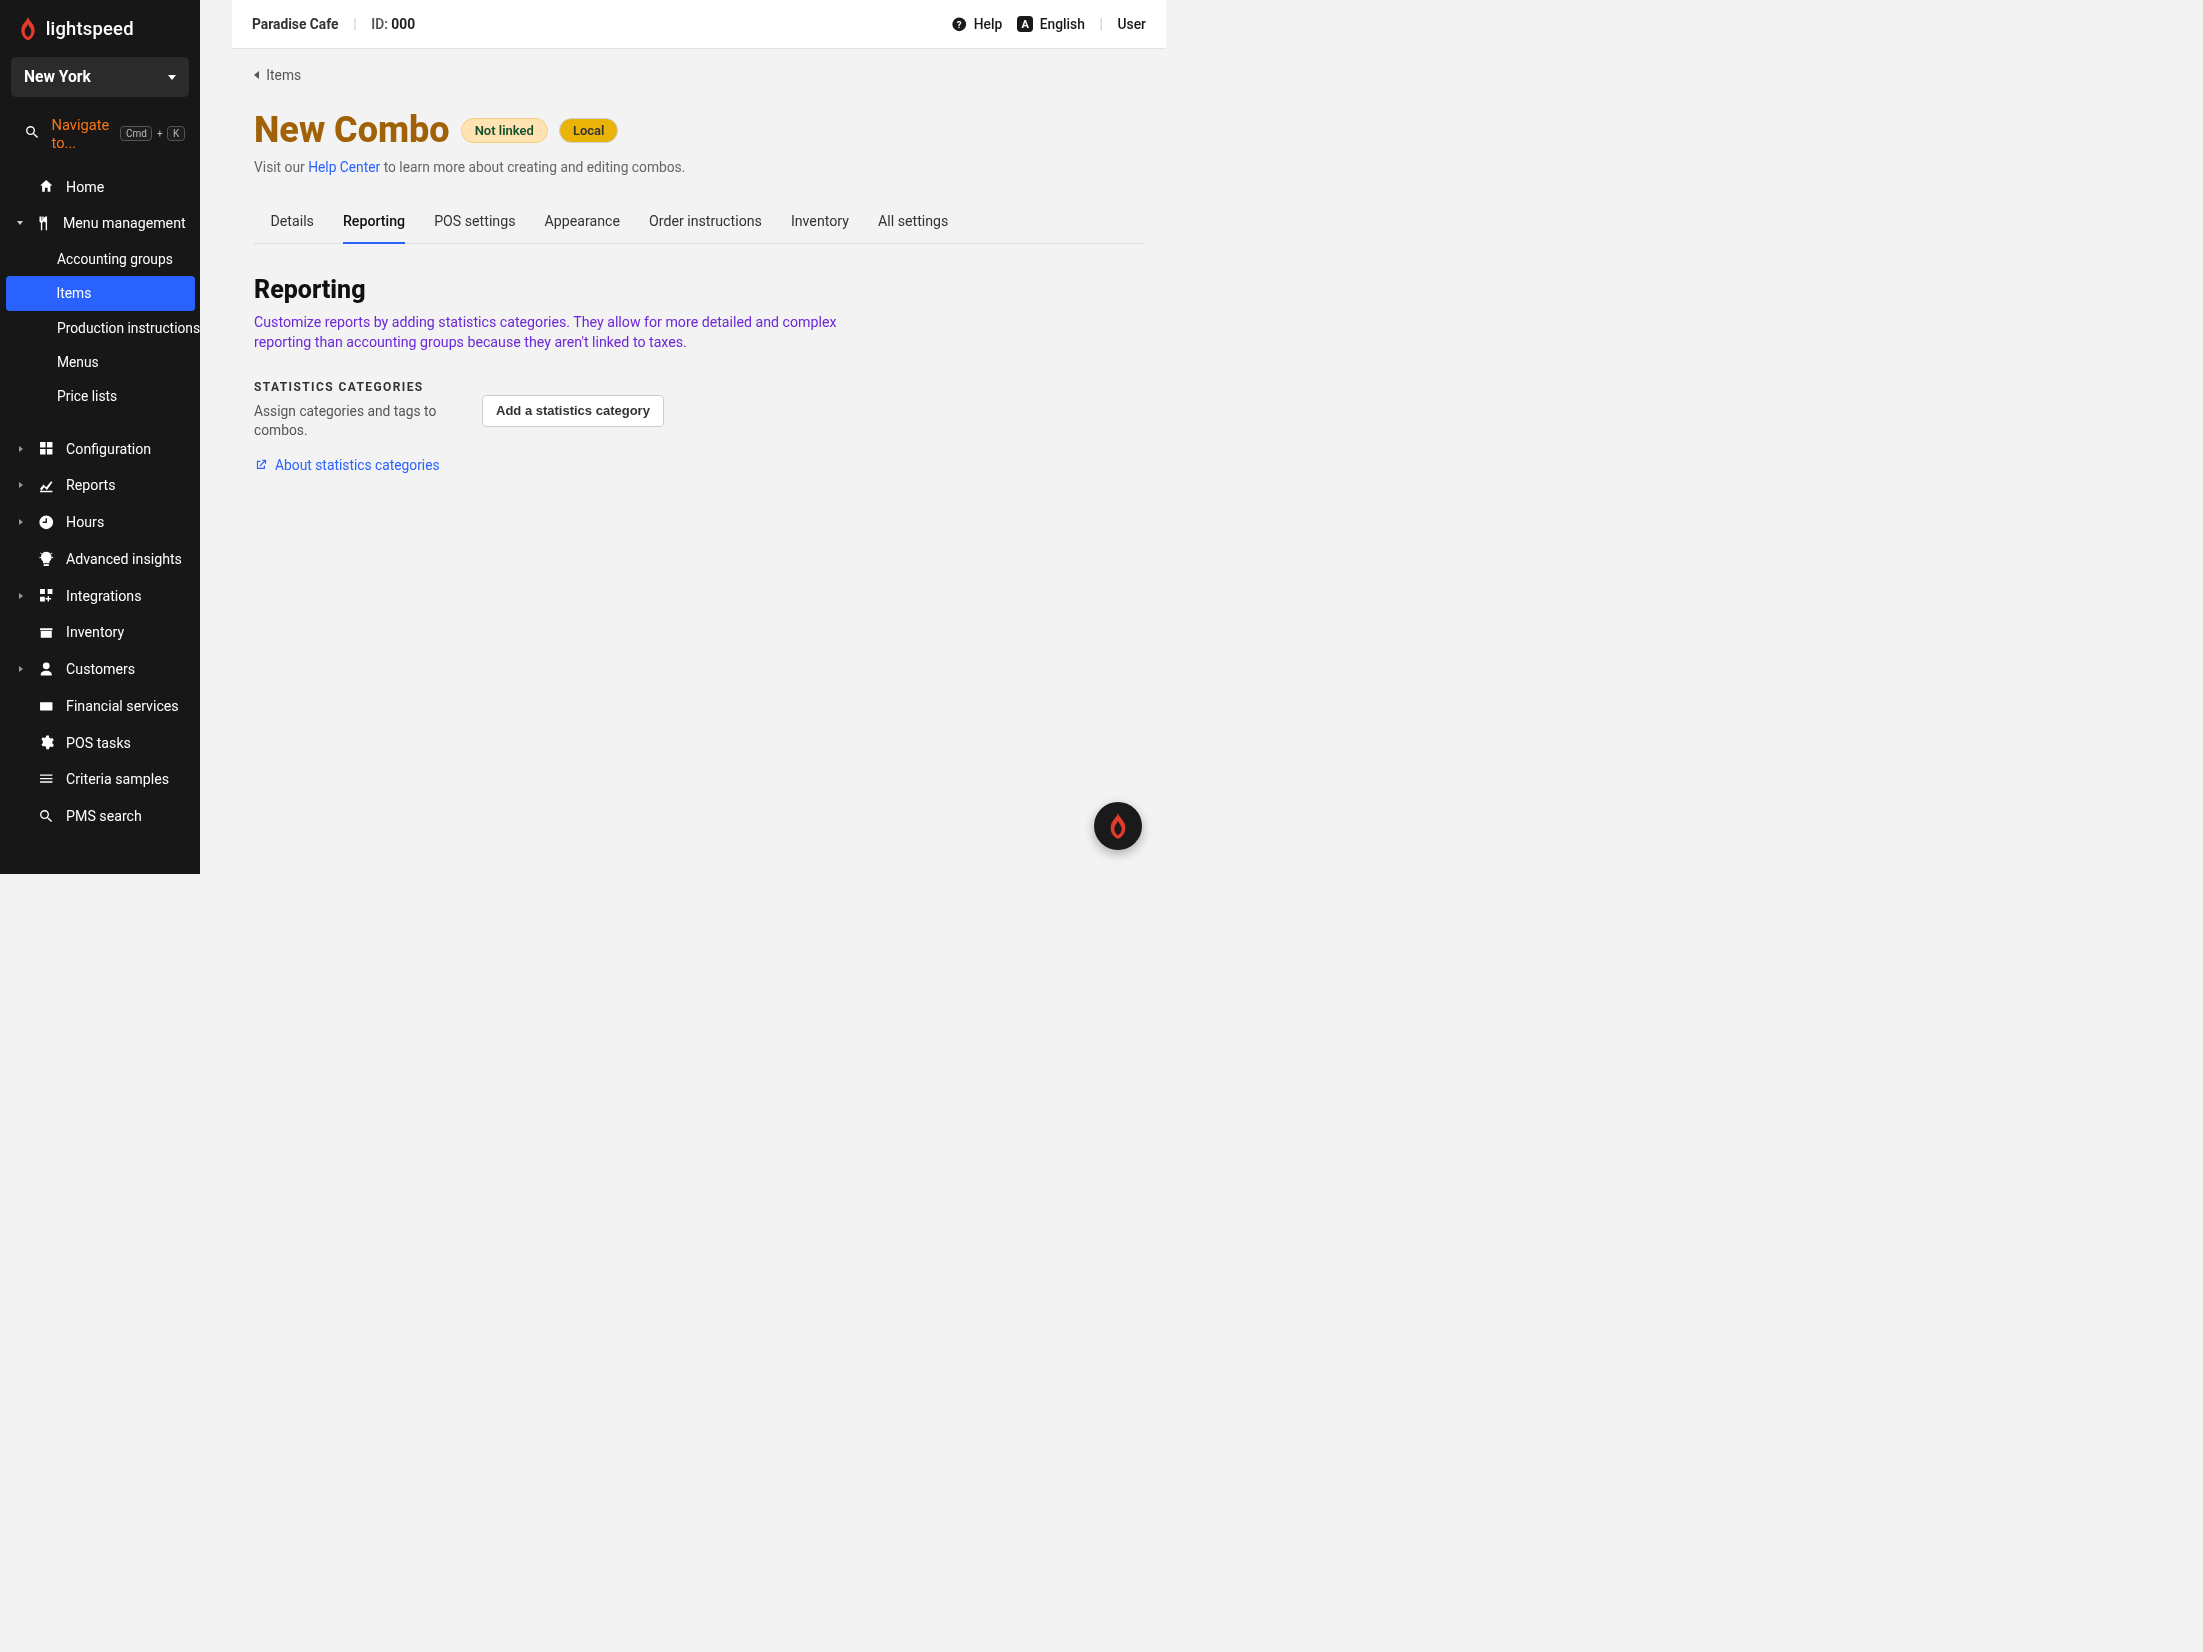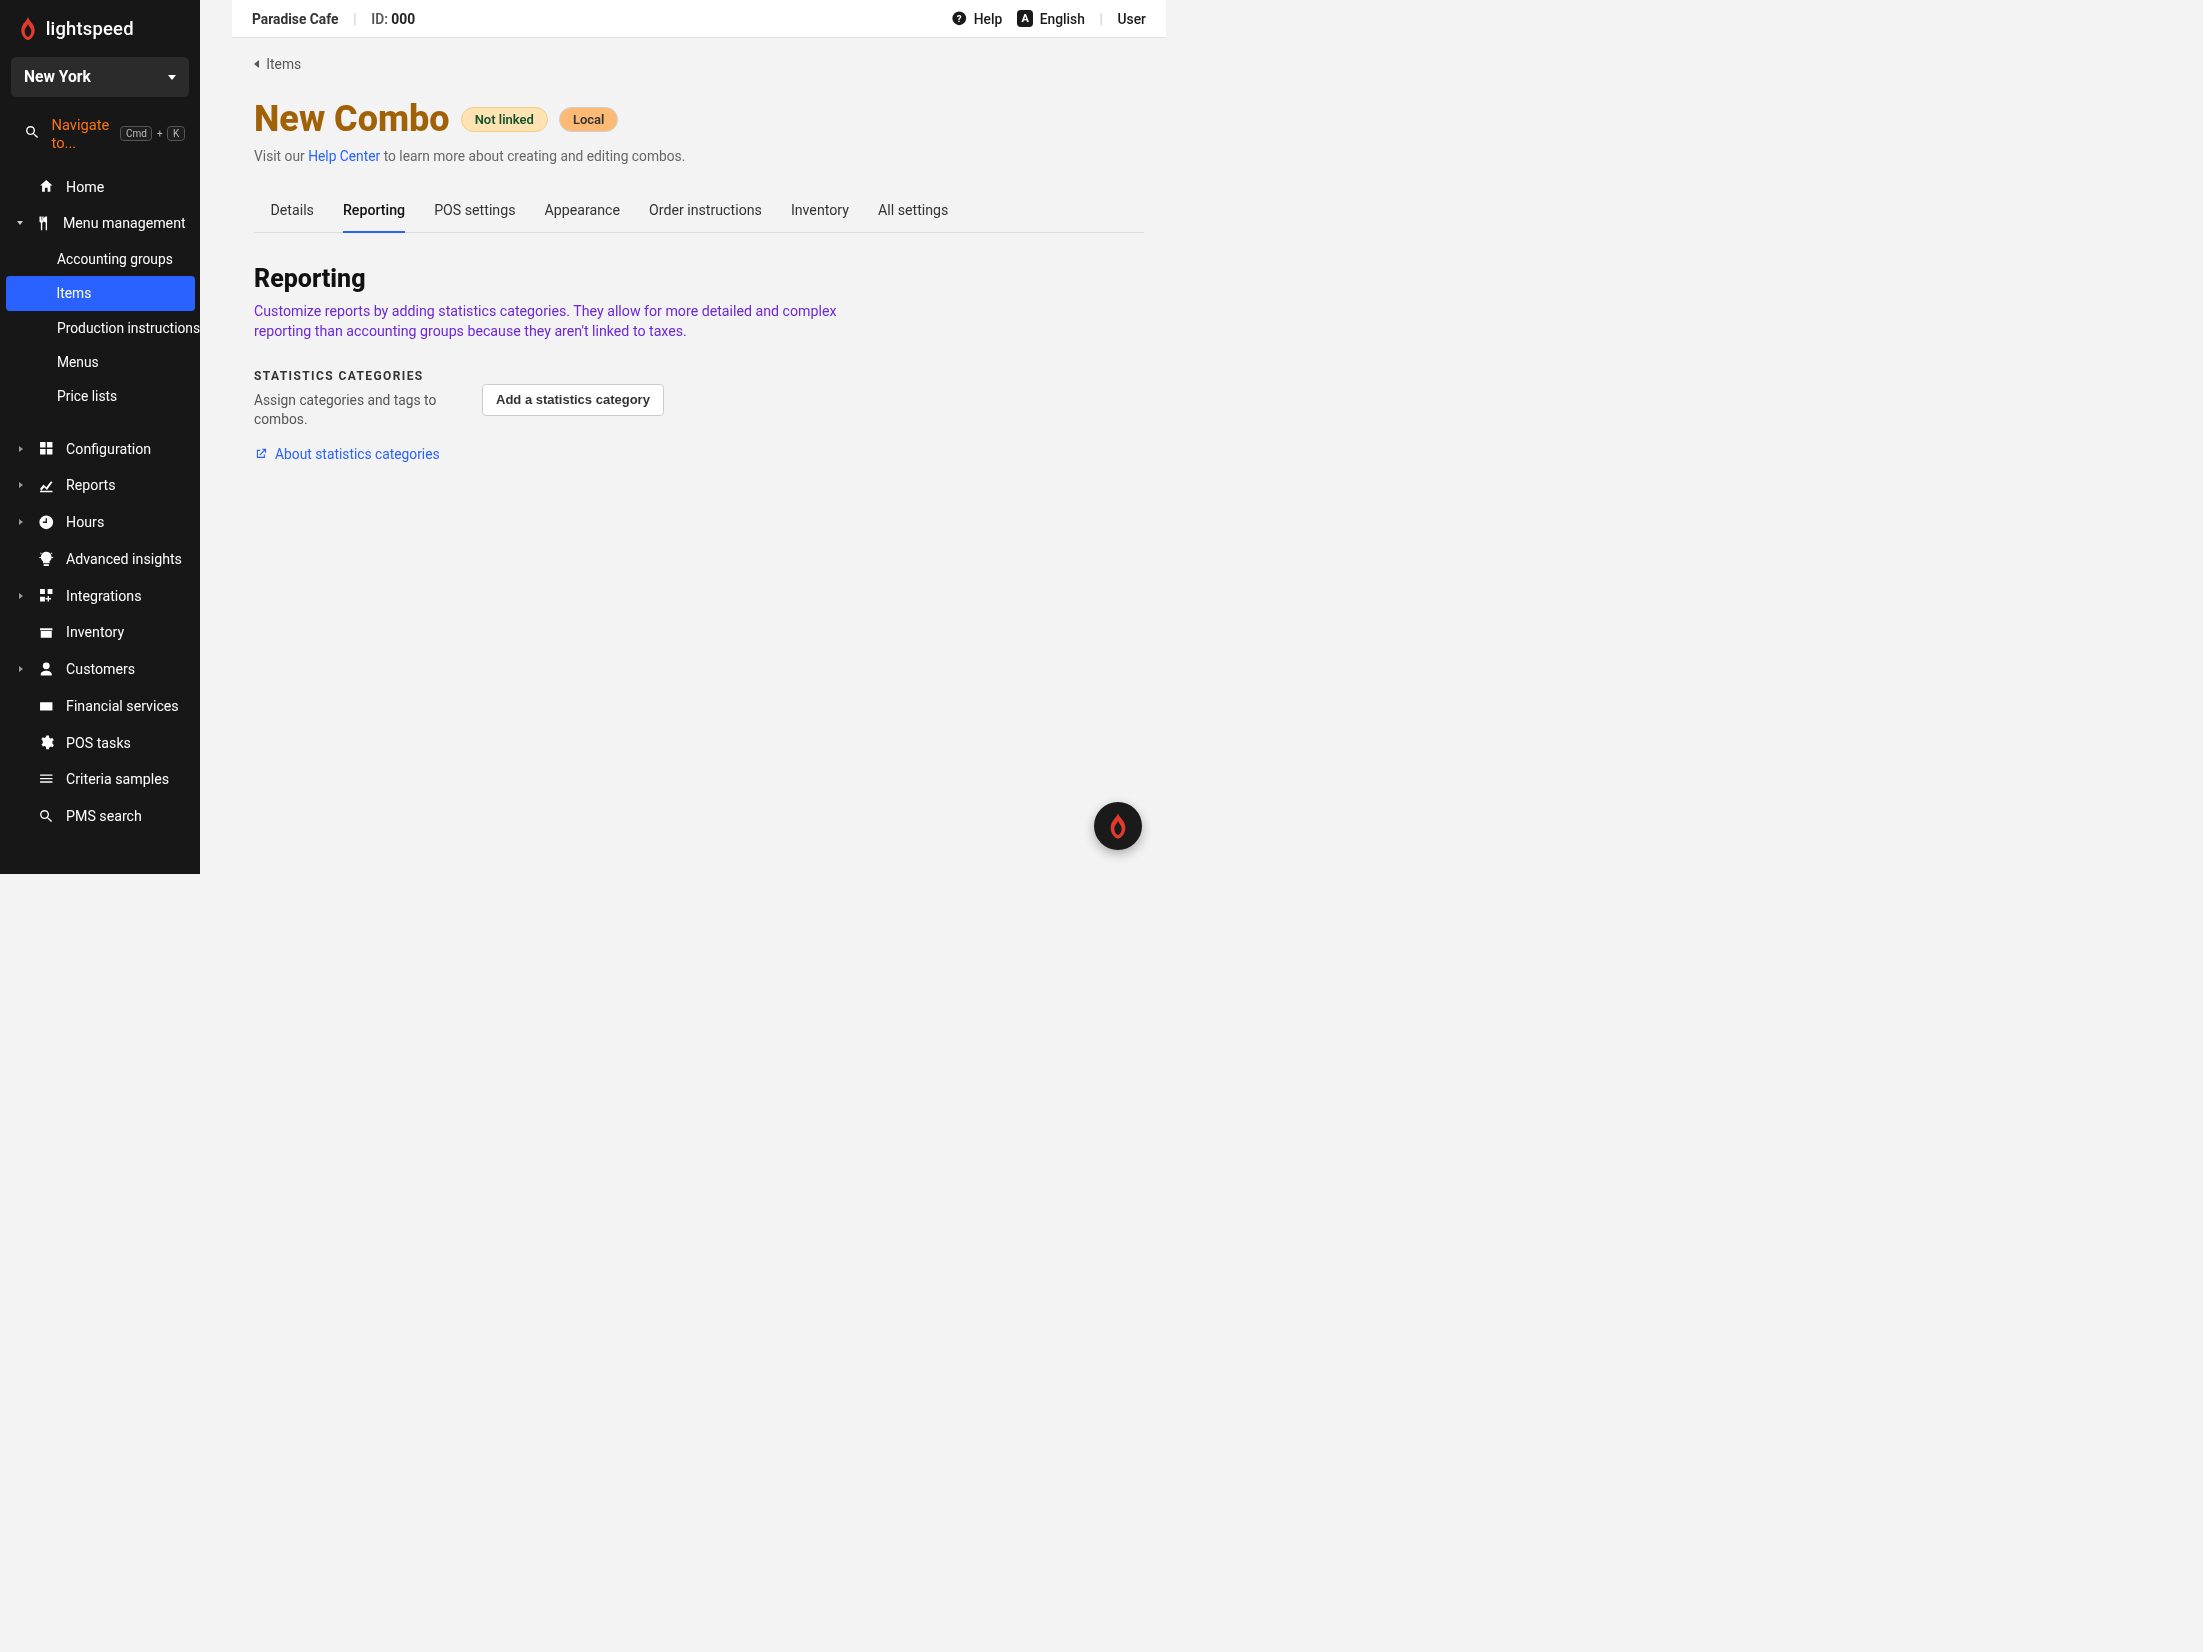--- a/index.html
+++ b/index.html
@@ -130,21 +130,21 @@
   
   .main {
     position: absolute;
     left: 232px; right: 0; top: 0; bottom: 0;
     display: flex;
     flex-direction: column;
   }
   .topbar {
     background: #fff;
     border-bottom: 0.9px solid #e3e3e3;
-    height: 38px;
+    height: 49px;
     display: flex;
     align-items: center;
     padding: 0 20px;
     gap: 14.7px;
   }
   .topbar .biz-name { font-weight: 700; color: #333; }
   .topbar .vdiv { color: #ccc; }
   .topbar .id-label { color: #555; font-weight:600;}
   .topbar .id-label .idv { font-weight:700; color:#222;}
   .topbar .spacer { flex: 1; }
@@ -179,21 +179,21 @@
   .page-title {
     font-size:36px; font-weight:800; color:#a16207;
   }
   .badge {
     border-radius: 13px;
     padding: 3.7px 13px;
     font-size: 13px;
     font-weight:600;
   }
   .badge.warn { background:#ffe3b3; color:#14532d; border:0.9px solid #f5cd82;}
-  .badge.neutral { background:#fdba74; color:#333; border:0.9px solid #cfcfcf;}
+  .badge.neutral { background:#eab308; color:#333; border:0.9px solid #cfcfcf;}
   .subtext { color:#666; font-size:13.8px; margin-bottom: 27.5px;}
   .subtext a { color:#2962ff; text-decoration:none; }
 
   .tabs {
     display:flex; gap:29px; border-bottom:0.9px solid #ddd; padding: 0 16.5px;
   }
   .tab {
     padding: 11px 0 13px 0; cursor:pointer; color:#333; font-size:14.2px;
   }
   .tab.active {

